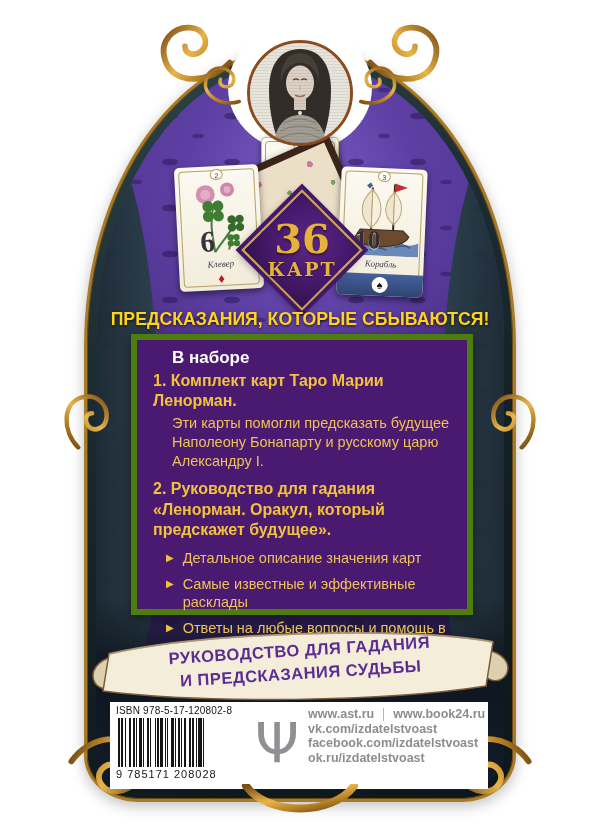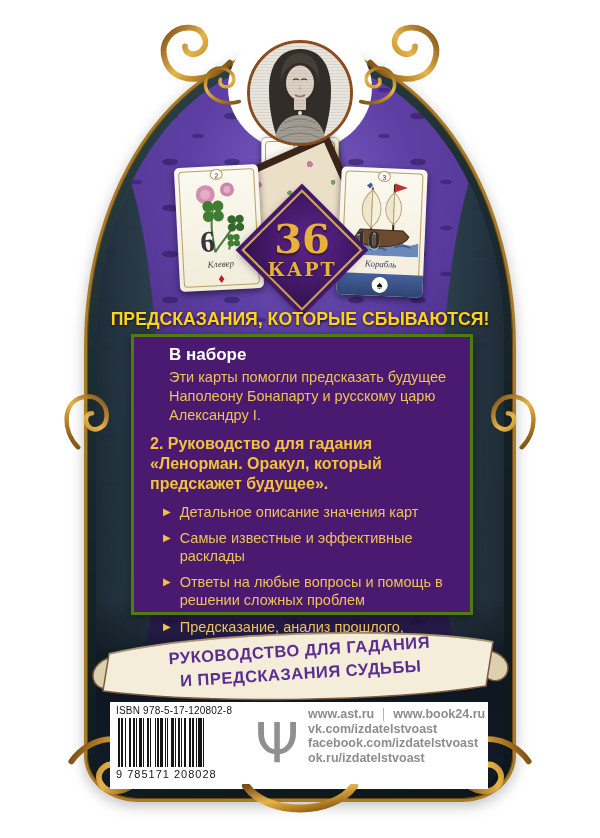--- a/index.html
+++ b/index.html
@@ -137,21 +137,21 @@
   .headline {
     position: absolute; top: 308px; left: 90px; width: 420px; z-index: 6;
     text-align: center; font-weight: bold; font-size: 19px; letter-spacing: 0;
     color: #ffd21c; transform: scaleX(.93); text-shadow: 0 1px 3px rgba(0,0,0,.7);
     white-space: nowrap;
   }
 
   
   .contents-box {
     position: absolute; left: 131px; top: 334px; width: 342px; height: 281px; z-index: 6;
-    background: #4a1a70; border: 3px solid #4d7c0f; padding: 6px 10px 0 16px;
+    background: #4a1a70; border: 6px solid #4d7c0f; padding: 6px 10px 0 16px;
     box-shadow: 0 3px 10px rgba(0,0,0,.4);
   }
   .box-heading { color: #ffffff; font-weight: bold; font-size: 17px; margin: 2px 0 3px 19px; }
   .item-title { color: #f2c23d; font-weight: bold; font-size: 16px; line-height: 1.28; }
   .item-body { color: #eec257; font-size: 14.5px; line-height: 1.3; margin: 2px 0 0 19px; }
   .item2 { margin-top: 9px; }
   .bullet-list { margin-top: 4px; }
   .bullet { display: flex; gap: 9px; color: #eec257; font-size: 14.5px; line-height: 1.25; margin: 8px 0 8px 13px; }
   .bullet-marker { color: #f2c23d; font-size: 10px; padding-top: 3px; flex: 0 0 auto; }
 
@@ -319,20 +319,21 @@
     <div class="badge-inner">
       <div class="badge-number">36</div>
       <div class="badge-word">КАРТ</div>
     </div>
   </div>
 
   <div class="headline">ПРЕДСКАЗАНИЯ, КОТОРЫЕ СБЫВАЮТСЯ!</div>
 
   <div class="contents-box">
     <div class="box-heading">В наборе</div>
+    <div class="item-title">1. Комплект карт Таро Марии Ленорман.</div>
     <div class="item-body">Эти карты помогли предсказать будущее Наполеону Бонапарту и русскому царю Александру I.</div>
     <div class="item-title item2">2. Руководство для гадания «Ленорман. Оракул, который предскажет будущее».</div>
     <div class="bullet-list">
       <div class="bullet">
         <span class="bullet-marker">▶</span>
         <span>Детальное описание значения карт</span>
       </div>
       <div class="bullet">
         <span class="bullet-marker">▶</span>
         <span>Самые известные и эффективные расклады</span>

